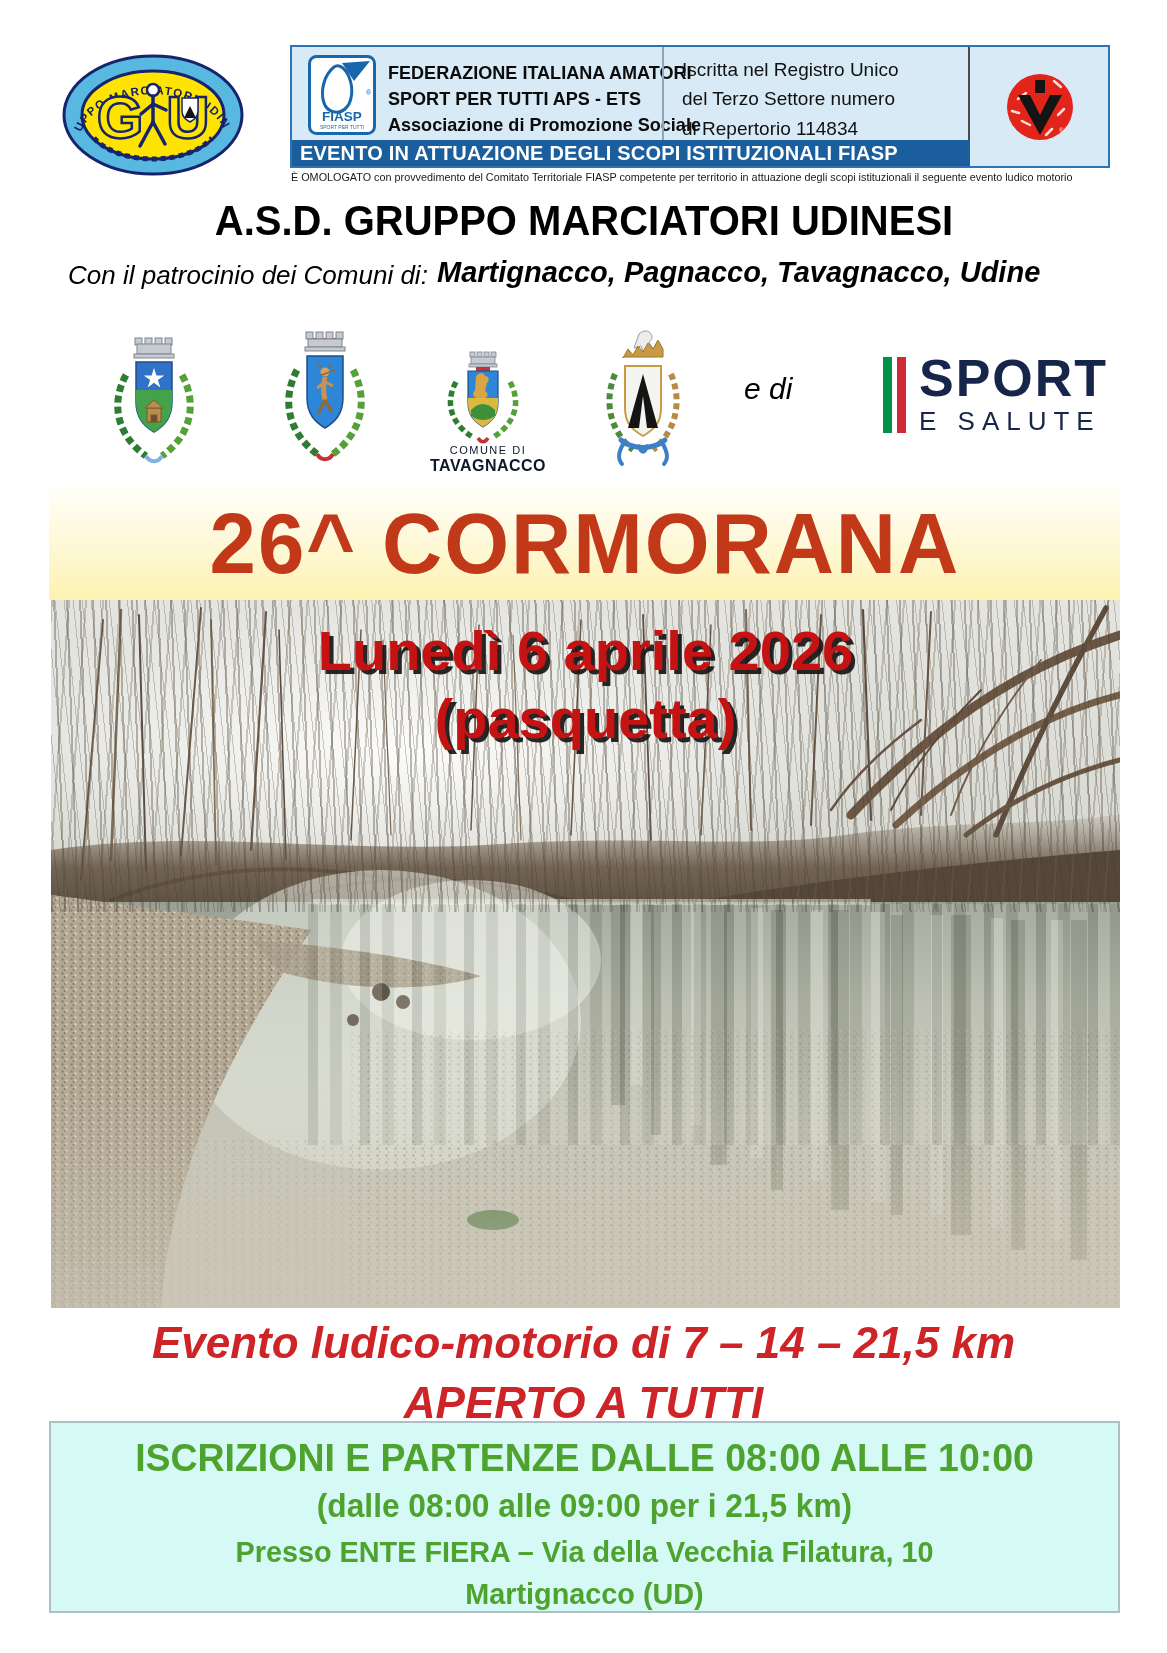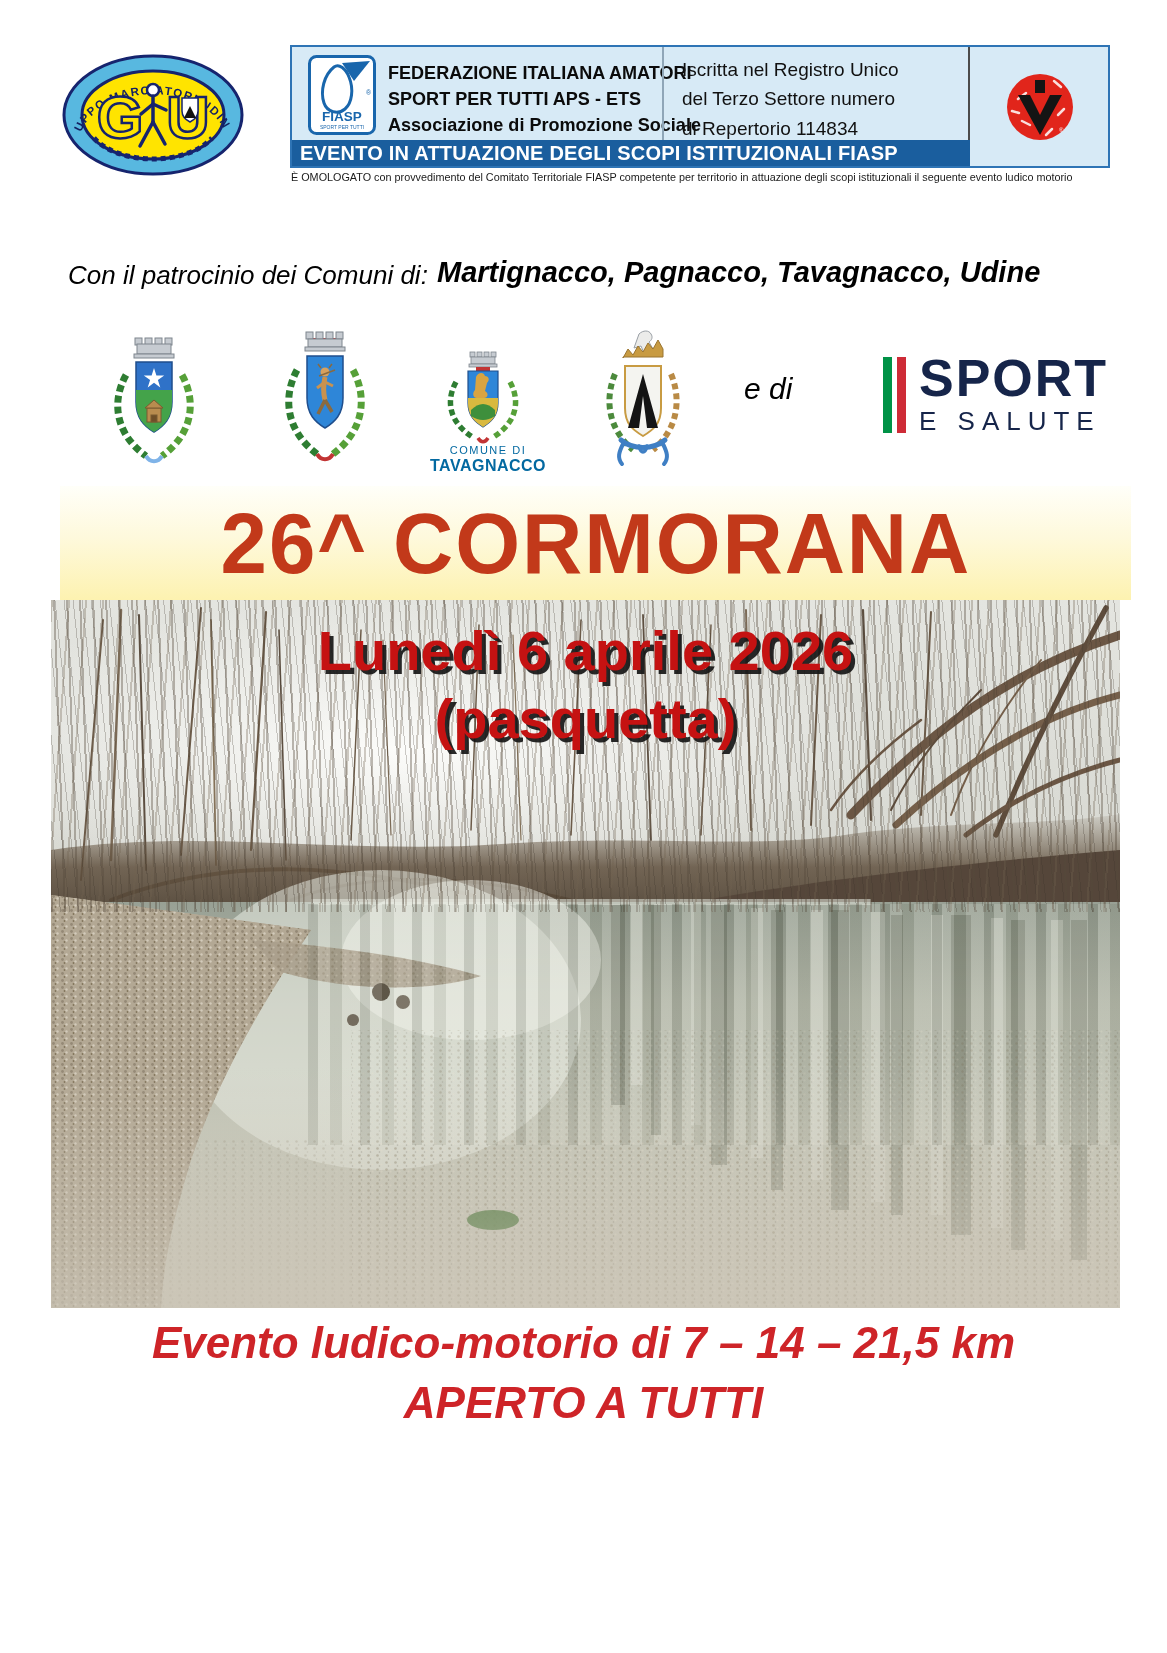--- a/index.html
+++ b/index.html
@@ -29,37 +29,37 @@
   
   .org-title{position:absolute;left:0;top:196px;width:1167px;text-align:center;
              font-size:43px;font-weight:bold;color:#000;}
   .org-title span{display:inline-block;transform:scaleX(0.93);white-space:nowrap;}
   .patronage{position:absolute;left:0;top:256px;width:1167px;height:40px;}
   .patronage .lbl{position:absolute;left:68px;top:4px;font-style:italic;font-size:26px;color:#000;}
   .patronage .mun{position:absolute;left:437px;top:0;font-style:italic;font-weight:bold;font-size:29px;color:#000;}
 
   
   .crest{position:absolute;}
-  .tav-caption{position:absolute;left:408px;top:444px;width:160px;text-align:center;color:#0369a1;}
+  .tav-caption{position:absolute;left:408px;top:444px;width:160px;text-align:center;color:#0f172a;}
   .tav-caption .l1{font-size:11px;letter-spacing:1.5px;}
   .tav-caption .l2{font-size:16px;font-weight:bold;letter-spacing:0.5px;margin-top:1px;}
   .e-di{position:absolute;left:744px;top:372px;font-style:italic;font-size:30px;color:#000;}
   .sport-salute{position:absolute;left:851px;top:355px;display:flex;align-items:flex-start;padding-left:32px;}
   .ss-bars{display:flex;margin-top:2px;}
   .ss-bar{width:9px;height:76px;}
   .ss-bar.g{background:#009246;margin-right:5px;}
   .ss-bar.r{background:#CE2B37;}
   .ss-text{margin-left:13px;color:#16254A;}
   .ss-text .l1{font-size:52px;font-weight:bold;line-height:0.92;letter-spacing:2px;}
   .ss-text .l2{font-size:26px;letter-spacing:7px;margin-top:3px;}
 
   
   .banner{position:absolute;left:49px;top:486px;width:1071px;height:114px;
           background:linear-gradient(180deg,#FFFFF9 0%,#FEF9DC 45%,#FDF2B0 100%);
-          display:flex;align-items:center;justify-content:center;margin-left:11px;}
+          display:flex;align-items:center;justify-content:center;}
   .banner .t{font-size:86px;font-weight:bold;color:#C2391A;letter-spacing:2px;
              transform:scaleX(0.97);white-space:nowrap;}
 
   
   .photo{position:absolute;left:51px;top:600px;width:1069px;height:708px;overflow:hidden;background:#fca5a5;}
   .ph-svg{position:absolute;left:0;top:0;width:100%;height:100%;}
   .ph-twigs{position:absolute;left:0;top:0;width:100%;height:44%;opacity:0.85;
      background:
        repeating-linear-gradient(88deg, rgba(86,74,60,0.45) 0 2px, rgba(0,0,0,0) 2px 13px),
        repeating-linear-gradient(94deg, rgba(112,98,80,0.38) 0 2px, rgba(0,0,0,0) 2px 17px),
@@ -154,20 +154,23 @@
         </g>
         <rect x="33" y="11" width="10" height="13" fill="#141414"></rect>
         <path d="M16,26 L38,66 L60,26 L48,26 L38,46 L28,26 Z" fill="#141414"></path>
         <text x="57" y="63" font-size="6" fill="#fff">®</text>
       </svg>
     </div>
     <div class="blue-band">EVENTO IN ATTUAZIONE DEGLI SCOPI ISTITUZIONALI FIASP</div>
   </div>
   <div class="homologation">È OMOLOGATO con provvedimento del Comitato Territoriale FIASP competente per territorio in attuazione degli scopi istituzionali il seguente evento ludico motorio</div>
 
+  <div class="org-title">
+    <span>A.S.D. GRUPPO MARCIATORI UDINESI</span>
+  </div>
   <div class="patronage">
     <span class="lbl">Con il patrocinio dei Comuni di:</span>
     <span class="mun">Martignacco, Pagnacco, Tavagnacco, Udine</span>
   </div>
 
   <svg class="crest" style="left:104px;top:330px;" width="100" height="138" viewBox="0 0 100 138">
     <g fill="#C6CBD1" stroke="#7E868E" stroke-width="1">
       <rect x="31" y="8" width="7" height="7"></rect>
         <rect x="41" y="8" width="7" height="7"></rect>
       <rect x="51" y="8" width="7" height="7"></rect>
@@ -387,14 +390,20 @@
     <div class="ph-twigs"></div>
     <div class="ph-streaks"></div>
     <div class="ph-wash"></div>
     <div class="ph-date1">Lunedì 6 aprile 2026</div>
     <div class="ph-date2">(pasquetta)</div>
   </div>
 
   <div class="distances">Evento ludico-motorio di 7 – 14 – 21,5 km</div>
   <div class="open-line">APERTO A TUTTI</div>
 
+  <div class="info-box">
+    <div class="il il1">ISCRIZIONI E PARTENZE DALLE 08:00 ALLE 10:00</div>
+    <div class="il il2">(dalle 08:00 alle 09:00 per i 21,5 km)</div>
+    <div class="il il3">Presso ENTE FIERA – Via della Vecchia Filatura, 10</div>
+    <div class="il il4">Martignacco (UD)</div>
+  </div>
 
 </div>
 
 </body></html>

